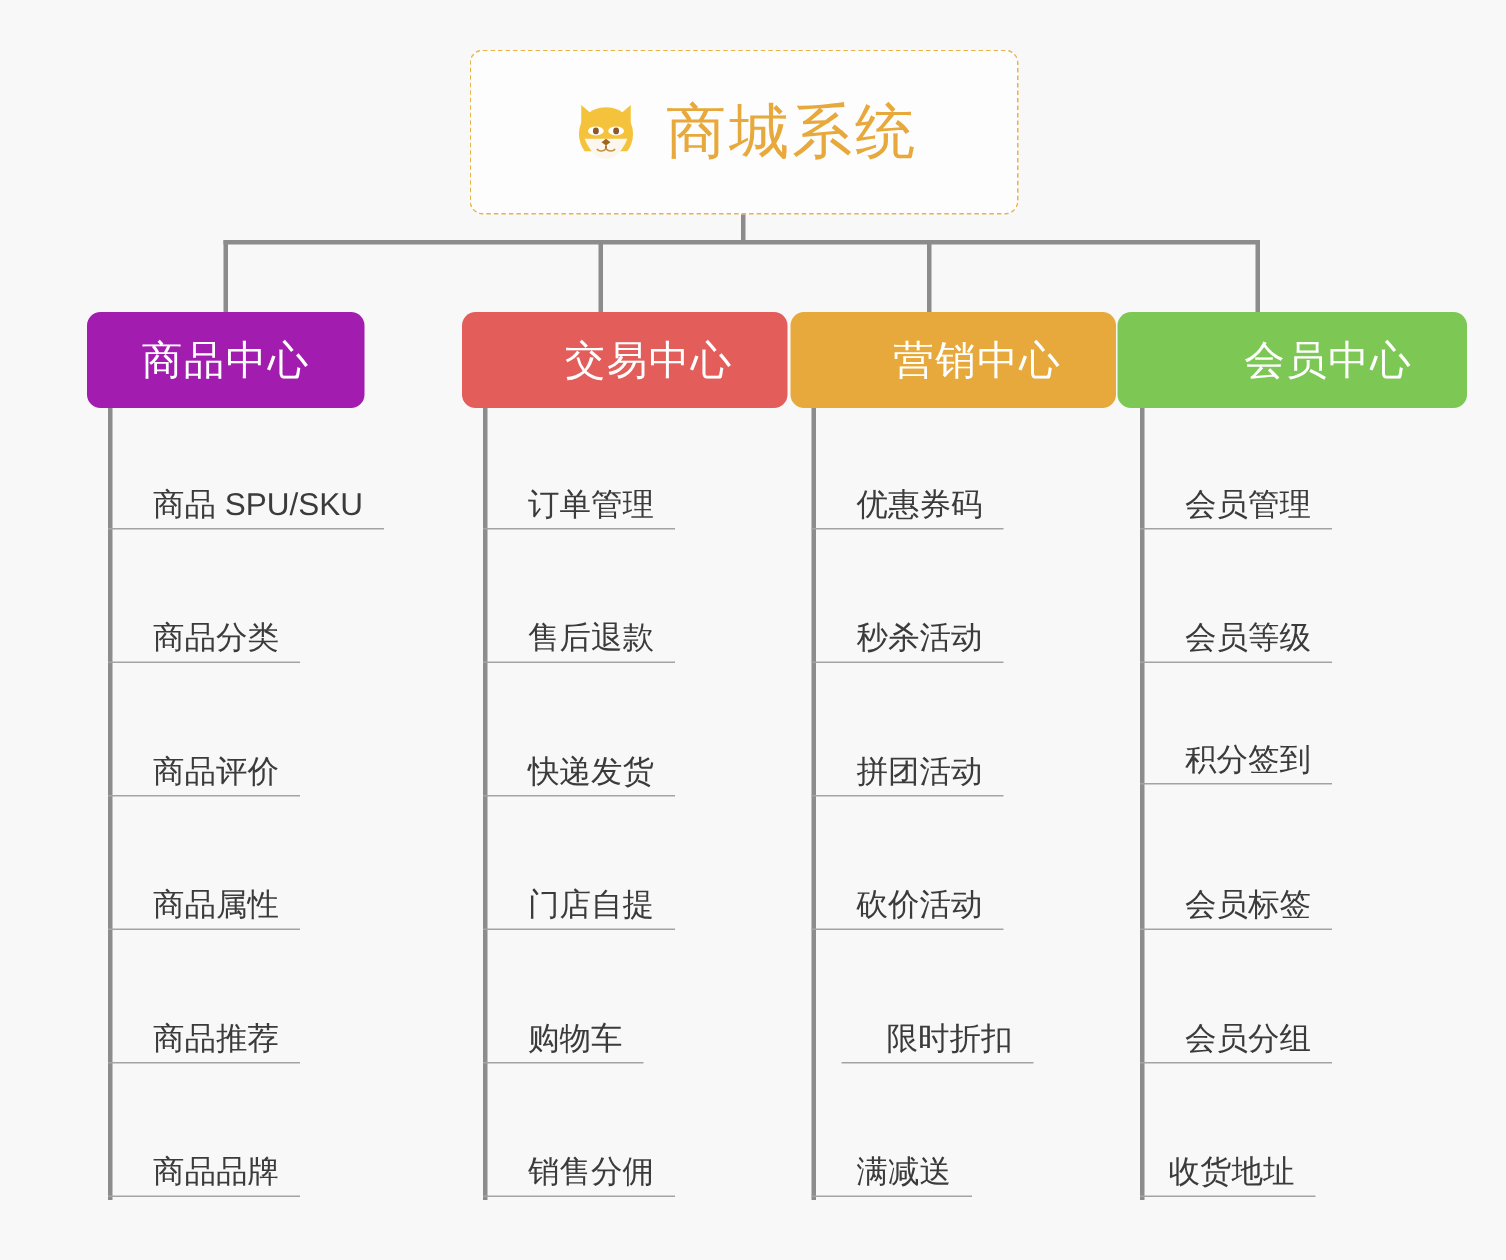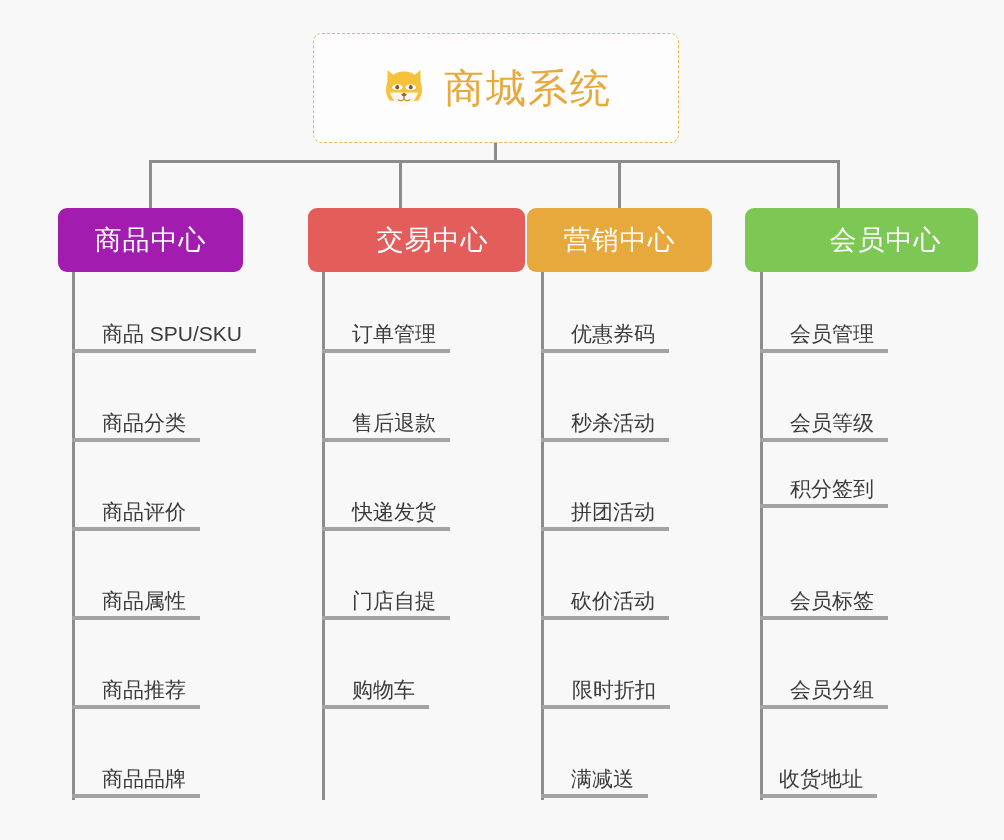--- a/index.html
+++ b/index.html
@@ -77,21 +77,21 @@
     position: absolute;
     width: 3px;
     background: #8c8c8c;
   }
   .leaf {
     position: absolute;
     height: 52px;
     display: flex;
     align-items: flex-end;
     box-sizing: border-box;
-    border-bottom: 4px solid #a3a3a3;
+    border-bottom: 1px solid #a3a3a3;
     padding: 0 14px 4px 30px;
   }
   .leaf-label {
     font-size: 21px;
     color: #3b3b3b;
     line-height: 1.1;
     white-space: nowrap;
   }
 </style>
 </head>
@@ -160,55 +160,58 @@
   </div>
   <div class="leaf" style="left:322px; top:479px;">
     <span class="leaf-label">快递发货</span>
   </div>
   <div class="leaf" style="left:322px; top:568px;">
     <span class="leaf-label">门店自提</span>
   </div>
   <div class="leaf" style="left:322px; top:657px;">
     <span class="leaf-label">购物车</span>
   </div>
-
-  <div class="cat-box" style="left:527px; top:208px; background:#e8a93c;">
+  <div class="leaf" style="left:322px; top:746px;">
+    <span class="leaf-label">销售分佣</span>
+  </div>
+
+  <div class="cat-box" style="left:527px; top:208px; background:#e8a93c;padding-left:32px;">
     <span>营销中心</span>
   </div>
   <div class="spine" style="left:541px; top:272px; height:528px;"></div>
   <div class="leaf" style="left:541px; top:301px;">
     <span class="leaf-label">优惠券码</span>
   </div>
   <div class="leaf" style="left:541px; top:390px;">
     <span class="leaf-label">秒杀活动</span>
   </div>
   <div class="leaf" style="left:541px; top:479px;">
     <span class="leaf-label">拼团活动</span>
   </div>
   <div class="leaf" style="left:541px; top:568px;justify-content:center;">
     <span class="leaf-label">砍价活动</span>
   </div>
-  <div class="leaf" style="left:542px; top:657px;">
+  <div class="leaf" style="left:561px; top:657px;">
     <span class="leaf-label">限时折扣</span>
   </div>
   <div class="leaf" style="left:541px; top:746px;">
     <span class="leaf-label">满减送</span>
   </div>
 
   <div class="cat-box" style="left:745px; top:208px; background:#7dc855;padding-left:48px;">
     <span>会员中心</span>
   </div>
   <div class="spine" style="left:760px; top:272px; height:528px;"></div>
   <div class="leaf" style="left:760px; top:301px;">
     <span class="leaf-label">会员管理</span>
   </div>
   <div class="leaf" style="left:760px; top:390px;">
     <span class="leaf-label">会员等级</span>
   </div>
-  <div class="leaf" style="left:760px; top:456px;">
+  <div class="leaf" style="left:760px; top:471px;">
     <span class="leaf-label">积分签到</span>
   </div>
   <div class="leaf" style="left:760px; top:568px;">
     <span class="leaf-label">会员标签</span>
   </div>
   <div class="leaf" style="left:760px; top:657px;">
     <span class="leaf-label">会员分组</span>
   </div>
   <div class="leaf" style="left:760px; top:746px;padding-left:19px;">
     <span class="leaf-label">收货地址</span>

